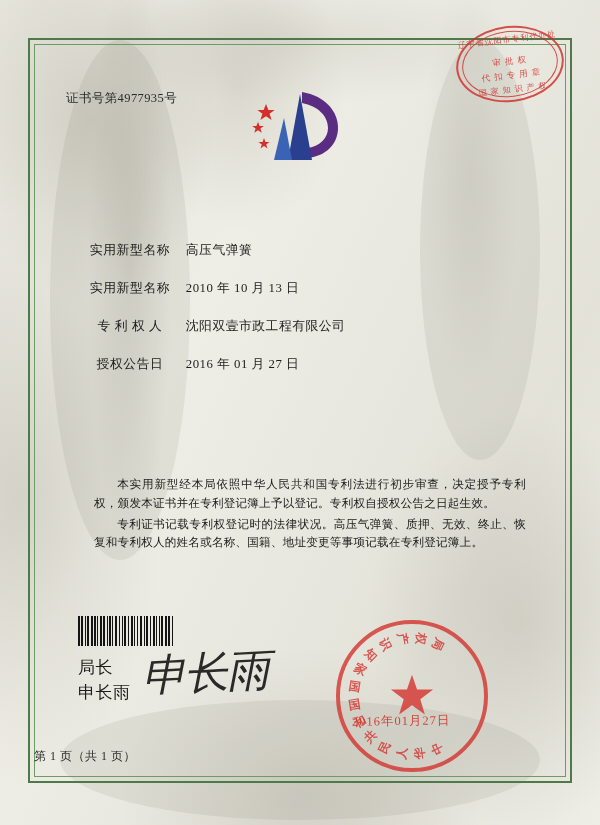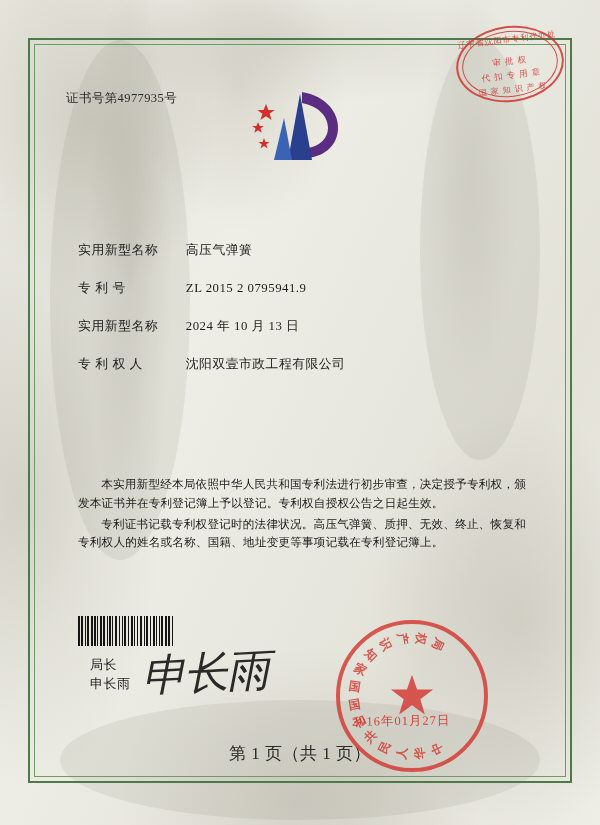--- a/index.html
+++ b/index.html
@@ -106,62 +106,63 @@
   .field-row {
     font-size: 12.8px;
     color: #1d1d1d;
     margin-bottom: 21px;
     white-space: nowrap;
     letter-spacing: 0.6px;
   }
   .field-label {
     display: inline-block;
     min-width: 104px;
+    text-align: center;
   }
   .field-value {
     display: inline-block;
     letter-spacing: 0.5px;
   }
 
   .body-text {
     position: absolute;
     top: 432px;
     left: 44px;
     right: 40px;
     font-size: 11.6px;
     line-height: 1.62;
     color: #1b1b1b;
     text-align: justify;
     letter-spacing: 0.2px;
   }
   .body-text p {
-    margin: 0 0 2px 0;
+    margin: 0 0 2px 16px;
     text-indent: 2em;
   }
 
   
   .barcode {
     position: absolute;
     left: 44px;
     top: 572px;
     width: 176px;
     height: 30px;
   }
   .barcode i {
     display: inline-block;
     height: 100%;
     background: #141414;
     vertical-align: top;
   }
 
   .signature-block {
     position: absolute;
-    left: 56px;
+    left: 44px;
     top: 612px;
-    font-size: 13px;
+    font-size: 17px;
     color: #1d1d1d;
     line-height: 1.45;
     letter-spacing: 0.5px;
   }
 
   .handwriting {
     position: absolute;
     left: 108px;
     top: 600px;
     font-size: 44px;
@@ -171,22 +172,22 @@
     letter-spacing: -2px;
     transform: rotate(-3deg);
     opacity: 0.92;
   }
 
   .page-footer {
     position: absolute;
     bottom: 12px;
     left: 0;
     width: 100%;
-    text-align: center;
-    font-size: 17px;
+    text-align: left;
+    font-size: 12px;
     color: #2a2a2a;
     letter-spacing: 0.5px;
   }
 
   
   .seal-top {
     position: absolute;
     right: 36px;
     top: 26px;
     width: 108px;
@@ -310,30 +311,30 @@
       <polygon points="24,52 25.4,56 29.6,56 26.2,58.5 27.5,62.6 24,60.1 20.5,62.6 21.8,58.5 18.4,56 22.6,56" fill="#d42f2a"></polygon>
     </svg>
 
 
     <div class="fields">
       <div class="field-row">
         <span class="field-label">实用新型名称</span>
         <span class="field-value">高压气弹簧</span>
       </div>
       <div class="field-row">
-        <span class="field-label">专 利 号</span>
-        <span class="field-value">ZL 2015 2 0795941.9</span>
-      </div>
-      <div class="field-row">
         <span class="field-label">实用新型名称</span>
-        <span class="field-value">2024 年 10 月 13 日</span>
+        <span class="field-value">2010 年 10 月 13 日</span>
       </div>
       <div class="field-row">
         <span class="field-label">专 利 权 人</span>
         <span class="field-value">沈阳双壹市政工程有限公司</span>
+      </div>
+      <div class="field-row">
+        <span class="field-label">授权公告日</span>
+        <span class="field-value">2016 年 01 月 27 日</span>
       </div>
     </div>
 
     <div class="body-text">
       <p>本实用新型经本局依照中华人民共和国专利法进行初步审查，决定授予专利权，颁发本证书并在专利登记簿上予以登记。专利权自授权公告之日起生效。</p>
       <p>专利证书记载专利权登记时的法律状况。高压气弹簧、质押、无效、终止、恢复和专利权人的姓名或名称、国籍、地址变更等事项记载在专利登记簿上。</p>
     </div>
 
     <div class="barcode" id="barcode"><i style="width:2px;background:#141414;"></i><i style="width:1px;background:transparent;"></i><i style="width:2px;background:#141414;"></i><i style="width:2px;background:transparent;"></i><i style="width:1px;background:#141414;"></i><i style="width:1px;background:transparent;"></i><i style="width:2px;background:#141414;"></i><i style="width:2px;background:transparent;"></i><i style="width:2px;background:#141414;"></i><i style="width:1px;background:transparent;"></i><i style="width:2px;background:#141414;"></i><i style="width:1px;background:transparent;"></i><i style="width:1px;background:#141414;"></i><i style="width:2px;background:transparent;"></i><i style="width:2px;background:#141414;"></i><i style="width:1px;background:transparent;"></i><i style="width:2px;background:#141414;"></i><i style="width:2px;background:transparent;"></i><i style="width:1px;background:#141414;"></i><i style="width:1px;background:transparent;"></i><i style="width:2px;background:#141414;"></i><i style="width:1px;background:transparent;"></i><i style="width:1px;background:#141414;"></i><i style="width:2px;background:transparent;"></i><i style="width:2px;background:#141414;"></i><i style="width:2px;background:transparent;"></i><i style="width:1px;background:#141414;"></i><i style="width:2px;background:transparent;"></i><i style="width:1px;background:#141414;"></i><i style="width:1px;background:transparent;"></i><i style="width:2px;background:#141414;"></i><i style="width:2px;background:transparent;"></i><i style="width:1px;background:#141414;"></i><i style="width:2px;background:transparent;"></i><i style="width:2px;background:#141414;"></i><i style="width:1px;background:transparent;"></i><i style="width:1px;background:#141414;"></i><i style="width:2px;background:transparent;"></i><i style="width:1px;background:#141414;"></i><i style="width:2px;background:transparent;"></i><i style="width:2px;background:#141414;"></i><i style="width:2px;background:transparent;"></i><i style="width:1px;background:#141414;"></i><i style="width:1px;background:transparent;"></i><i style="width:2px;background:#141414;"></i><i style="width:2px;background:transparent;"></i><i style="width:1px;background:#141414;"></i><i style="width:2px;background:transparent;"></i><i style="width:2px;background:#141414;"></i><i style="width:1px;background:transparent;"></i><i style="width:1px;background:#141414;"></i><i style="width:2px;background:transparent;"></i><i style="width:1px;background:#141414;"></i><i style="width:1px;background:transparent;"></i><i style="width:2px;background:#141414;"></i><i style="width:2px;background:transparent;"></i><i style="width:2px;background:#141414;"></i><i style="width:1px;background:transparent;"></i><i style="width:2px;background:#141414;"></i><i style="width:2px;background:transparent;"></i><i style="width:1px;background:#141414;"></i></div>
 

